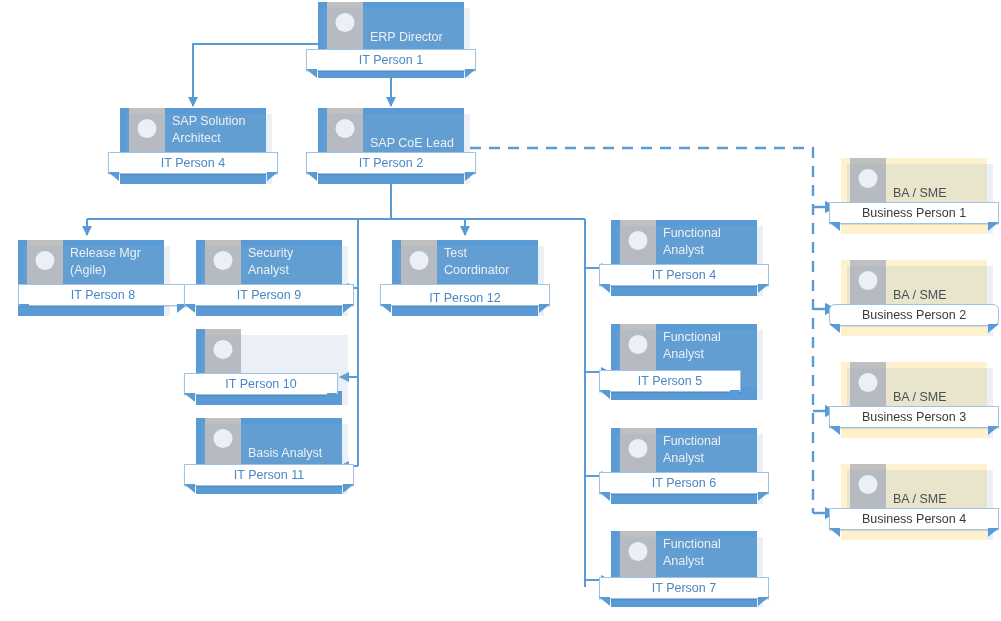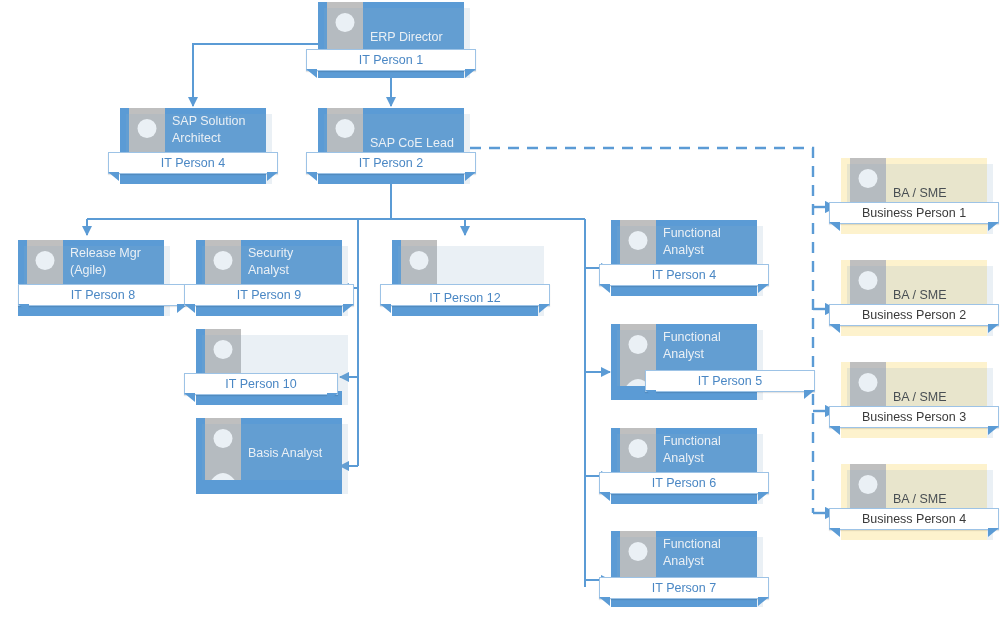--- a/index.html
+++ b/index.html
@@ -309,30 +309,36 @@
       <div class="shadow" style="left:6px; top:6px; width:146px; height:70px;"></div>
       <div class="card-body">
         <div class="stripe"></div>
         <div class="photo">
           <div class="head"></div>
             <div class="torso"></div>
         </div>
         <div class="title center-mid">Basis Analyst</div>
       </div>
       <div class="footer" style="left:0px; top:62px; width:146px; height:14px;"></div>
+      <div class="banner" style="left:-12px; top:46px; width:170px; height:22px;">
+        <span class="fold-l"></span>
+        <span>IT Person 11</span>
+        <span class="fold-r"></span>
+      </div>
     </div>
 
     <div class="card" style="left:392px; top:240px; width:146px; height:70px;">
       <div class="shadow" style="left:6px; top:6px; width:146px; height:70px;"></div>
       <div class="card-body">
         <div class="stripe"></div>
         <div class="photo">
           <div class="head"></div>
             <div class="torso"></div>
         </div>
+        <div class="title">Test Coordinator</div>
       </div>
       <div class="footer" style="left:0px; top:62px; width:146px; height:14px;"></div>
       <div class="banner" style="left:-12px; top:44px; width:170px; height:22px;align-items:flex-end;">
         <span class="fold-l"></span>
         <span>IT Person 12</span>
         <span class="fold-r"></span>
       </div>
     </div>
 
     <div class="card" style="left:611px; top:220px; width:146px; height:70px;">
@@ -357,21 +363,21 @@
       <div class="shadow" style="left:6px; top:6px; width:146px; height:70px;"></div>
       <div class="card-body">
         <div class="stripe"></div>
         <div class="photo">
           <div class="head"></div>
             <div class="torso"></div>
         </div>
         <div class="title">Functional Analyst</div>
       </div>
       <div class="footer" style="left:0px; top:62px; width:146px; height:14px;"></div>
-      <div class="banner" style="left:-12px; top:46px; width:170px; height:22px;margin-left:46px;">
+      <div class="banner" style="left:-12px; top:46px; width:142px; height:22px;">
         <span class="fold-l"></span>
         <span>IT Person 5</span>
         <span class="fold-r"></span>
       </div>
     </div>
 
     <div class="card" style="left:611px; top:428px; width:146px; height:70px;">
       <div class="shadow" style="left:6px; top:6px; width:146px; height:70px;"></div>
       <div class="card-body">
         <div class="stripe"></div>
@@ -429,21 +435,21 @@
       <div class="shadow" style="left:6px; top:6px; width:146px; height:70px;"></div>
       <div class="card-body">
         <div class="stripe"></div>
         <div class="photo">
           <div class="head"></div>
             <div class="torso"></div>
         </div>
         <div class="title center-mid">BA / SME</div>
       </div>
       <div class="footer" style="left:0px; top:62px; width:146px; height:14px;"></div>
-      <div class="banner" style="left:-12px; top:44px; width:170px; height:22px;">
+      <div class="banner" style="left:-12px; top:44px; width:170px; height:22px;border-radius:6px;">
         <span class="fold-l"></span>
         <span>Business Person 2</span>
         <span class="fold-r"></span>
       </div>
     </div>
 
     <div class="card biz" style="left:841px; top:362px; width:146px; height:70px;">
       <div class="shadow" style="left:6px; top:6px; width:146px; height:70px;"></div>
       <div class="card-body">
         <div class="stripe"></div>

